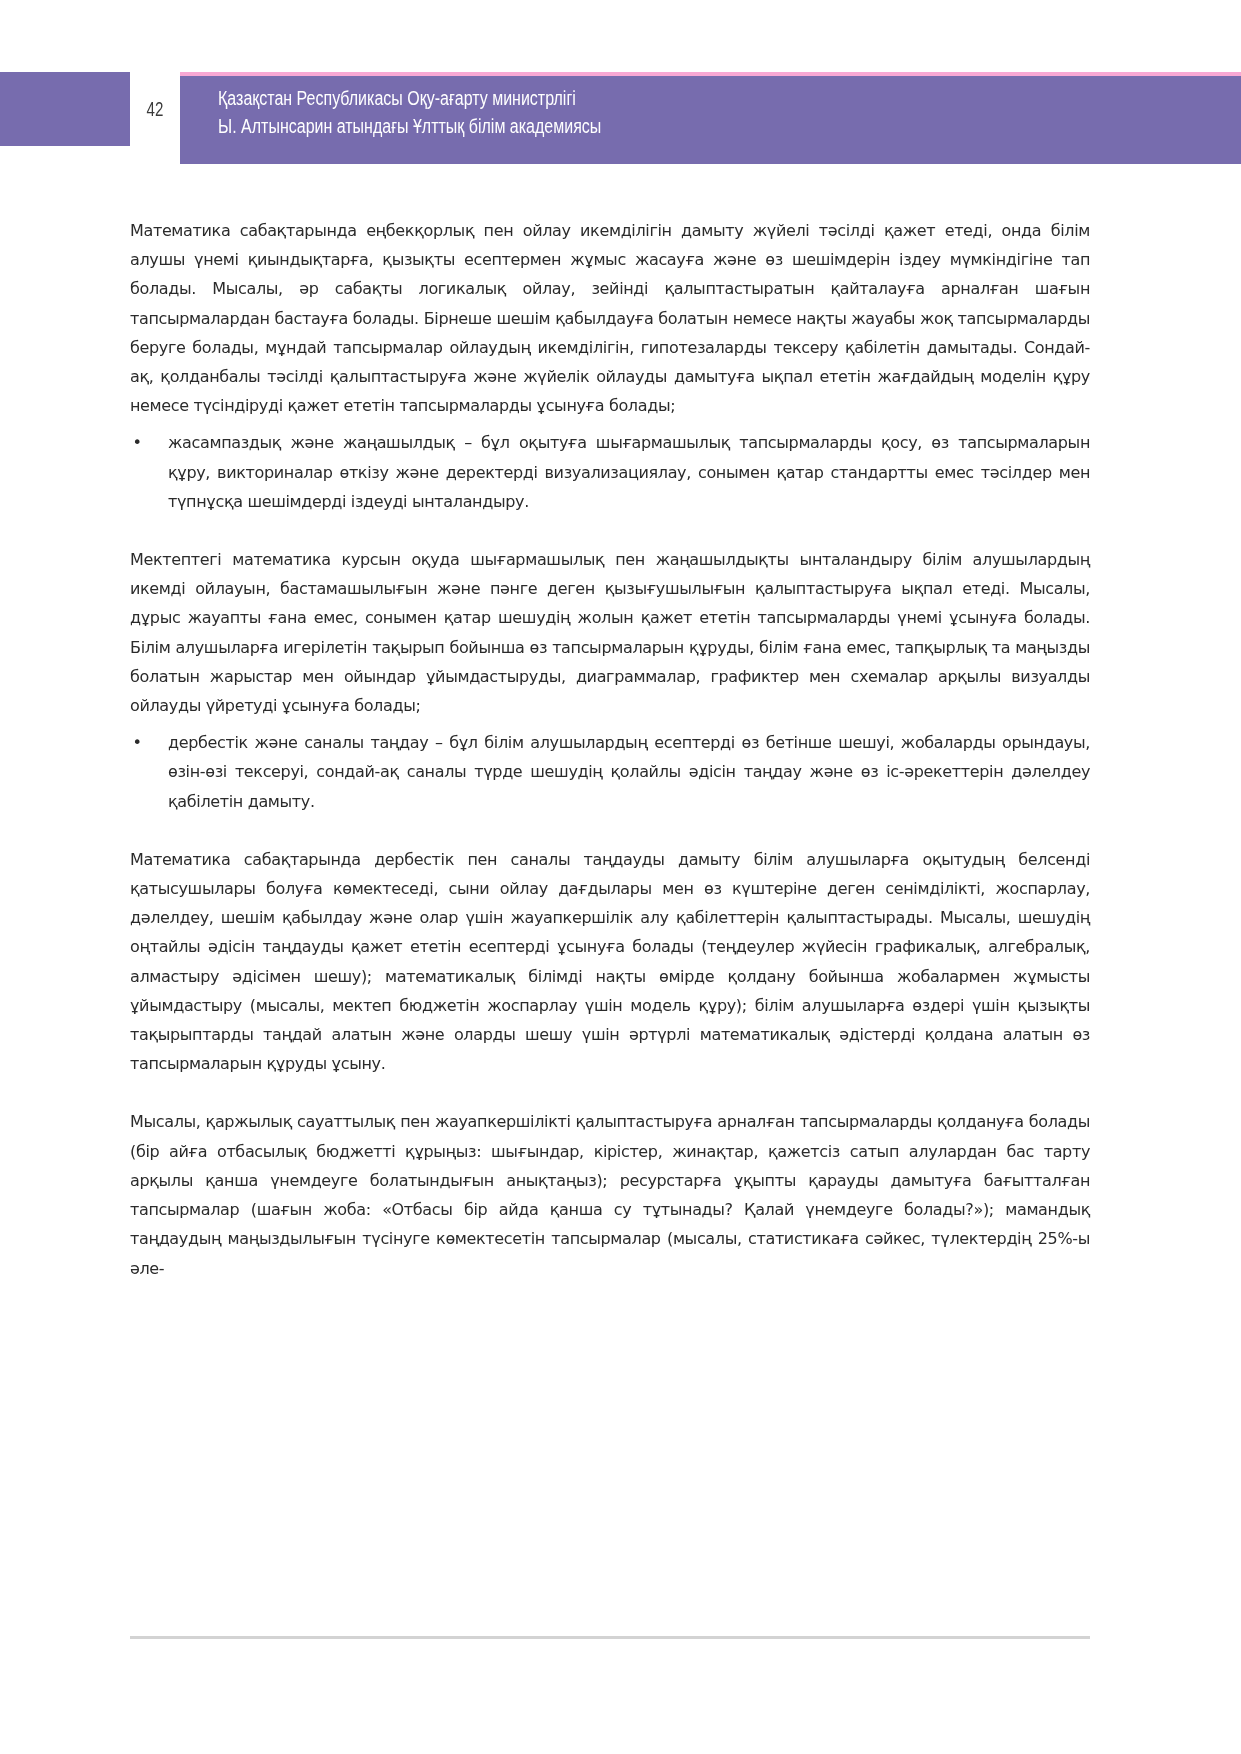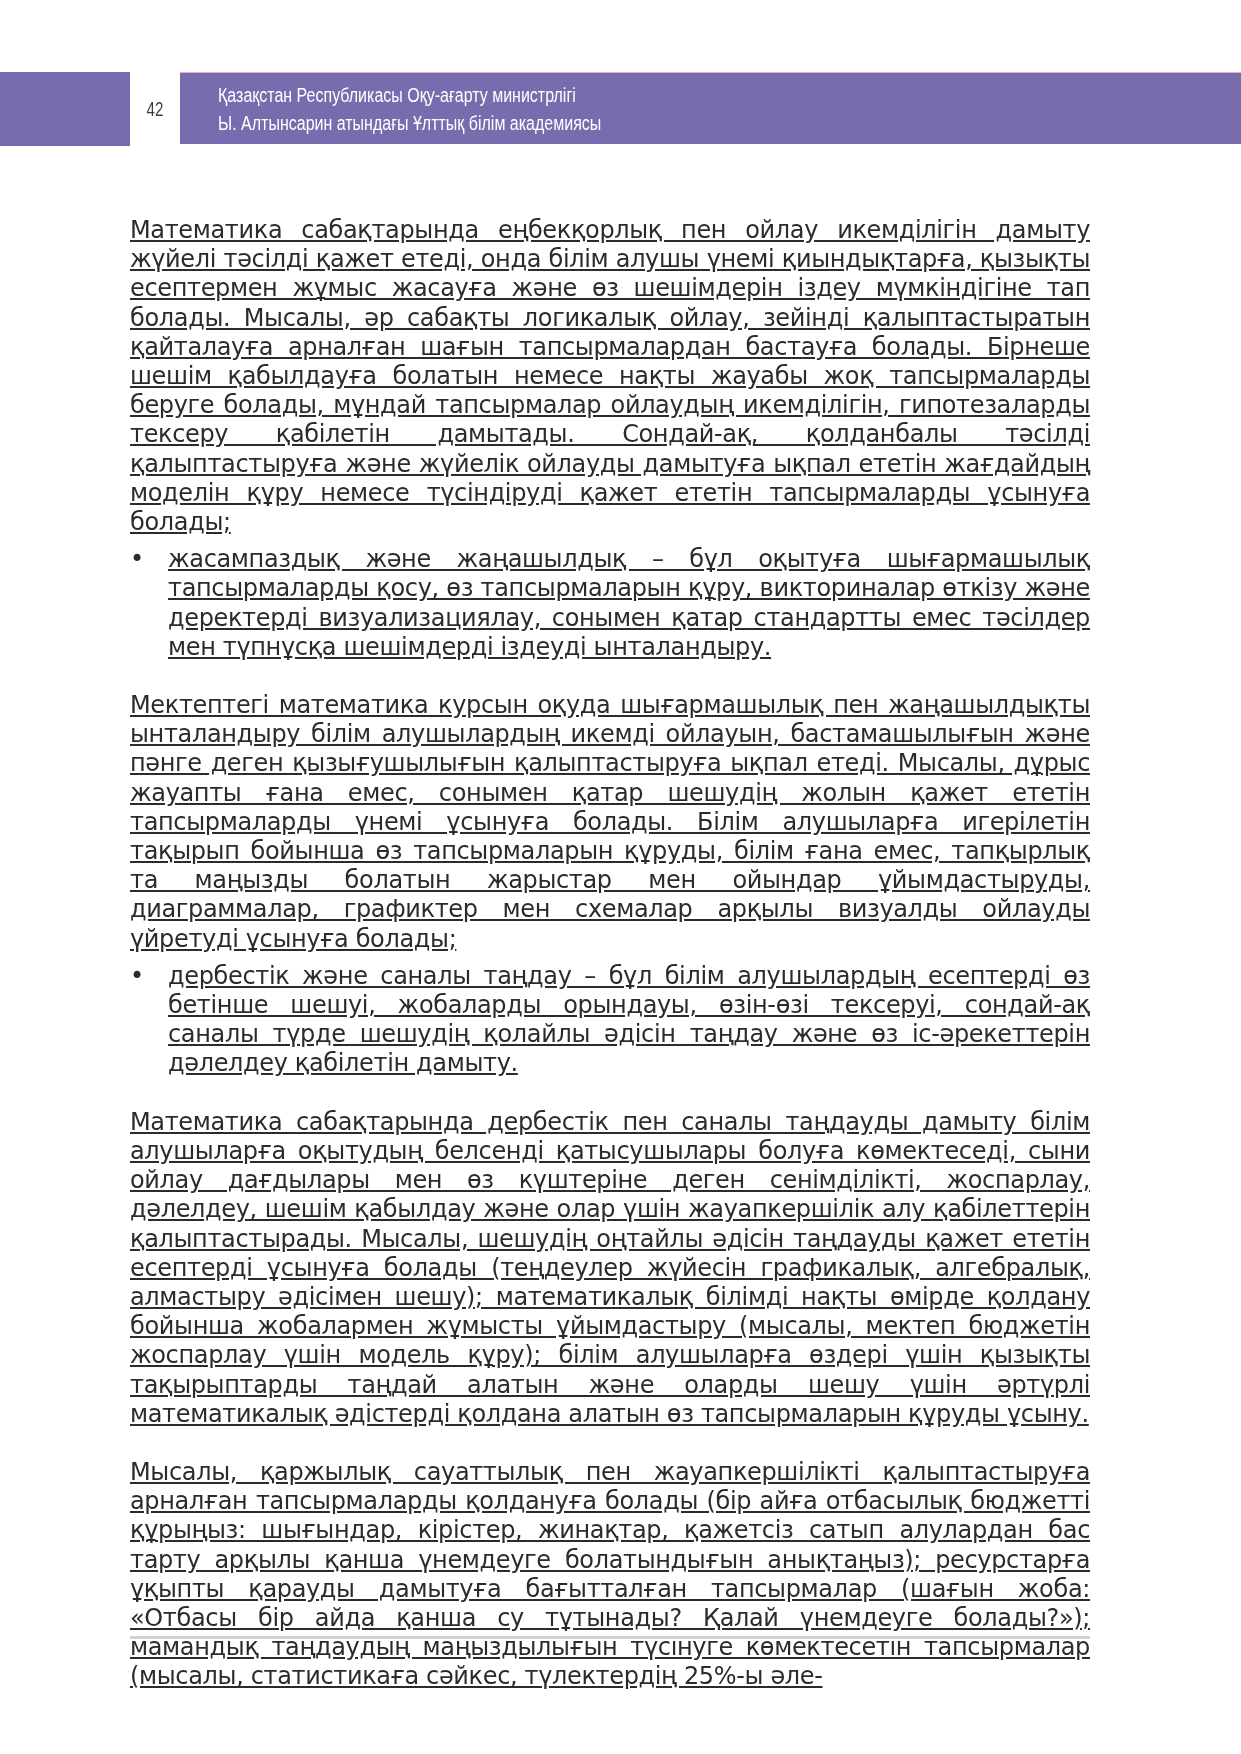--- a/index.html
+++ b/index.html
@@ -36,48 +36,47 @@
       font-size: 21px;
       color: #3a3a3a;
       transform: scaleX(0.72);
       transform-origin: center;
     }
     .hdr-band {
       position: absolute;
       left: 180px;
       top: 72px;
       right: 0;
-      height: 72px;
+      height: 92px;
       background: #776cae;
-      border-top: 1px solid #f9a8d4;
+      border-top: 4px solid #f9a8d4;
       box-sizing: border-box;
       padding-left: 27px;
     }
     .hdr-lines {
       position: absolute;
       left: 38px;
       top: 8px;
       color: #ffffff;
       font-family: "Liberation Sans", sans-serif;
       font-size: 20px;
       line-height: 28px;
       transform: scaleX(0.8);
       transform-origin: left center;
       white-space: nowrap;
     }
     .content {
       position: absolute;
       left: 130px;
       top: 216px;
       width: 960px;
-      font-size: 24px;
+      font-size: 16px;
       line-height: 29.2px;
       text-align: justify;
       letter-spacing: -0.35px;
-      text-decoration: underline;
     }
     .para {
       margin: 0 0 29px 0;
     }
     .para.tight {
       margin-bottom: 8px;
     }
     .bullet-item {
       position: relative;
       padding-left: 38px;

